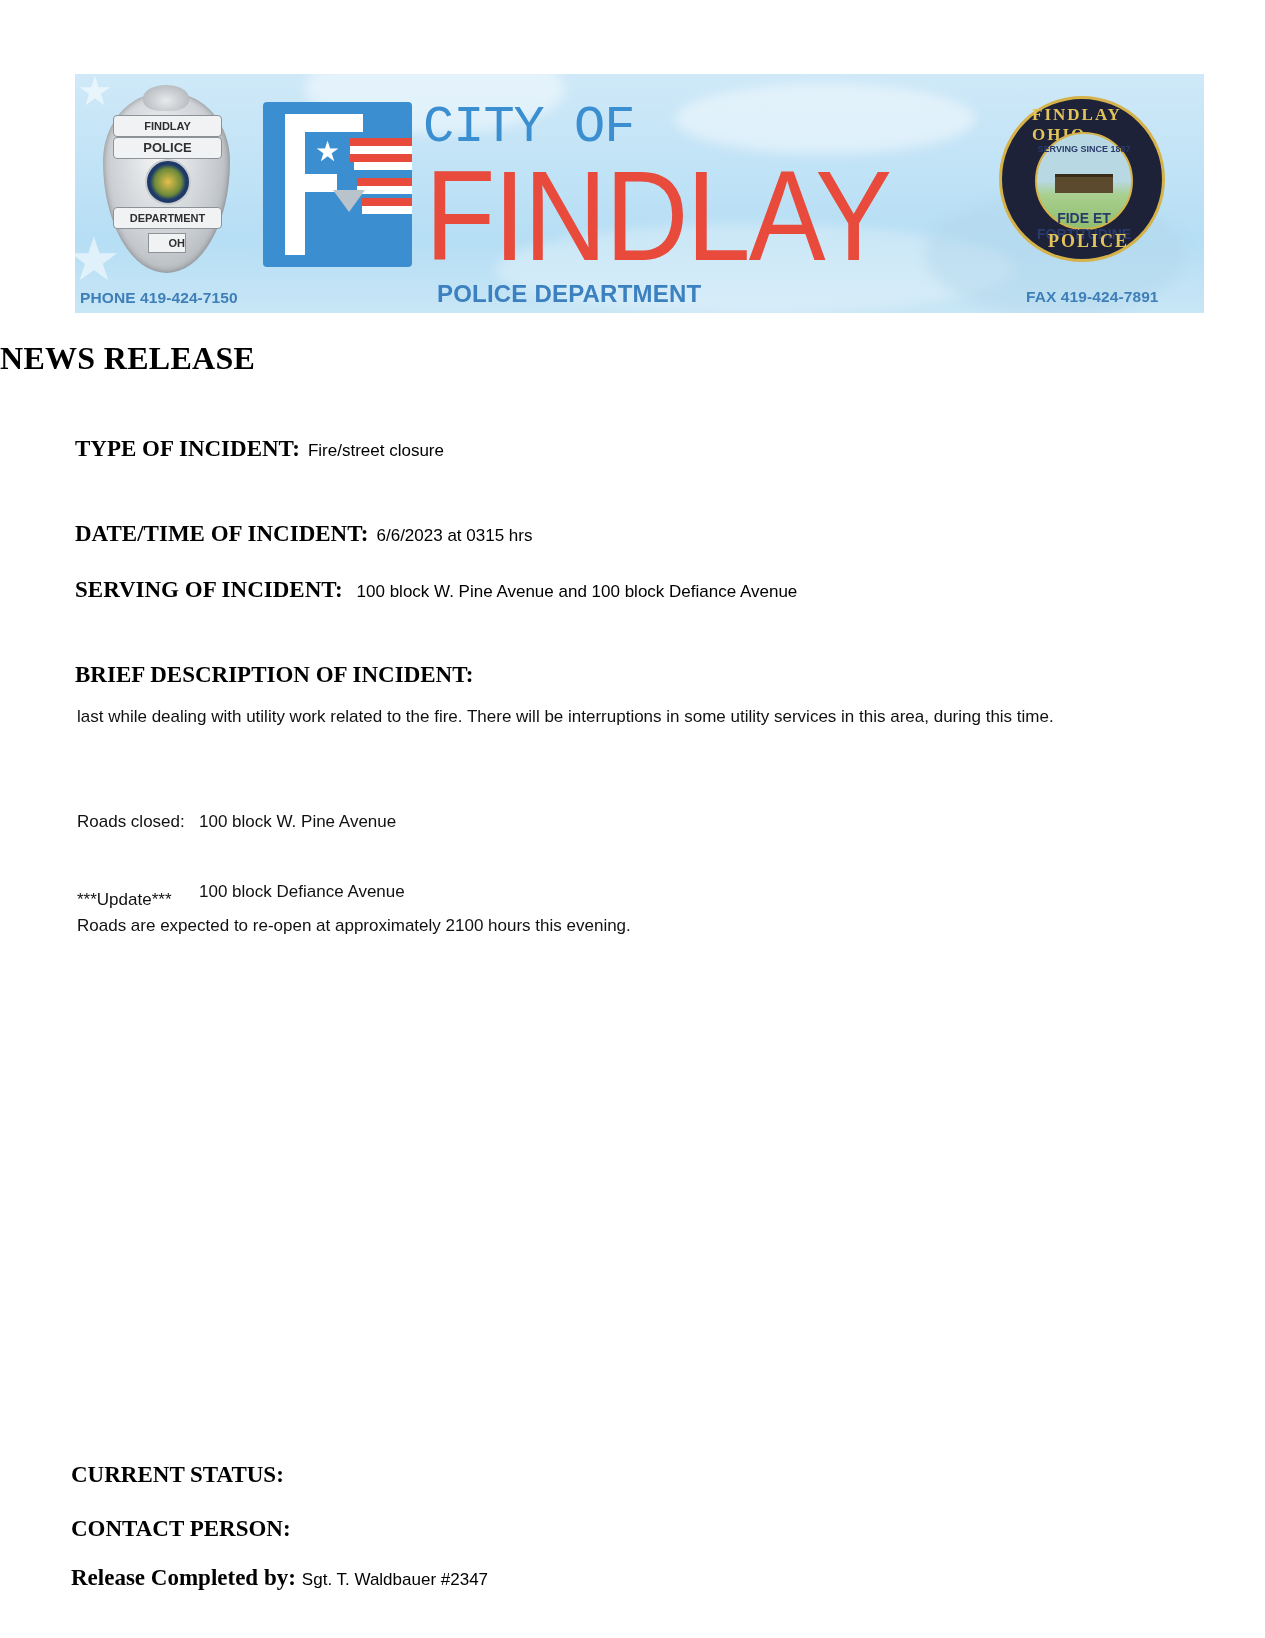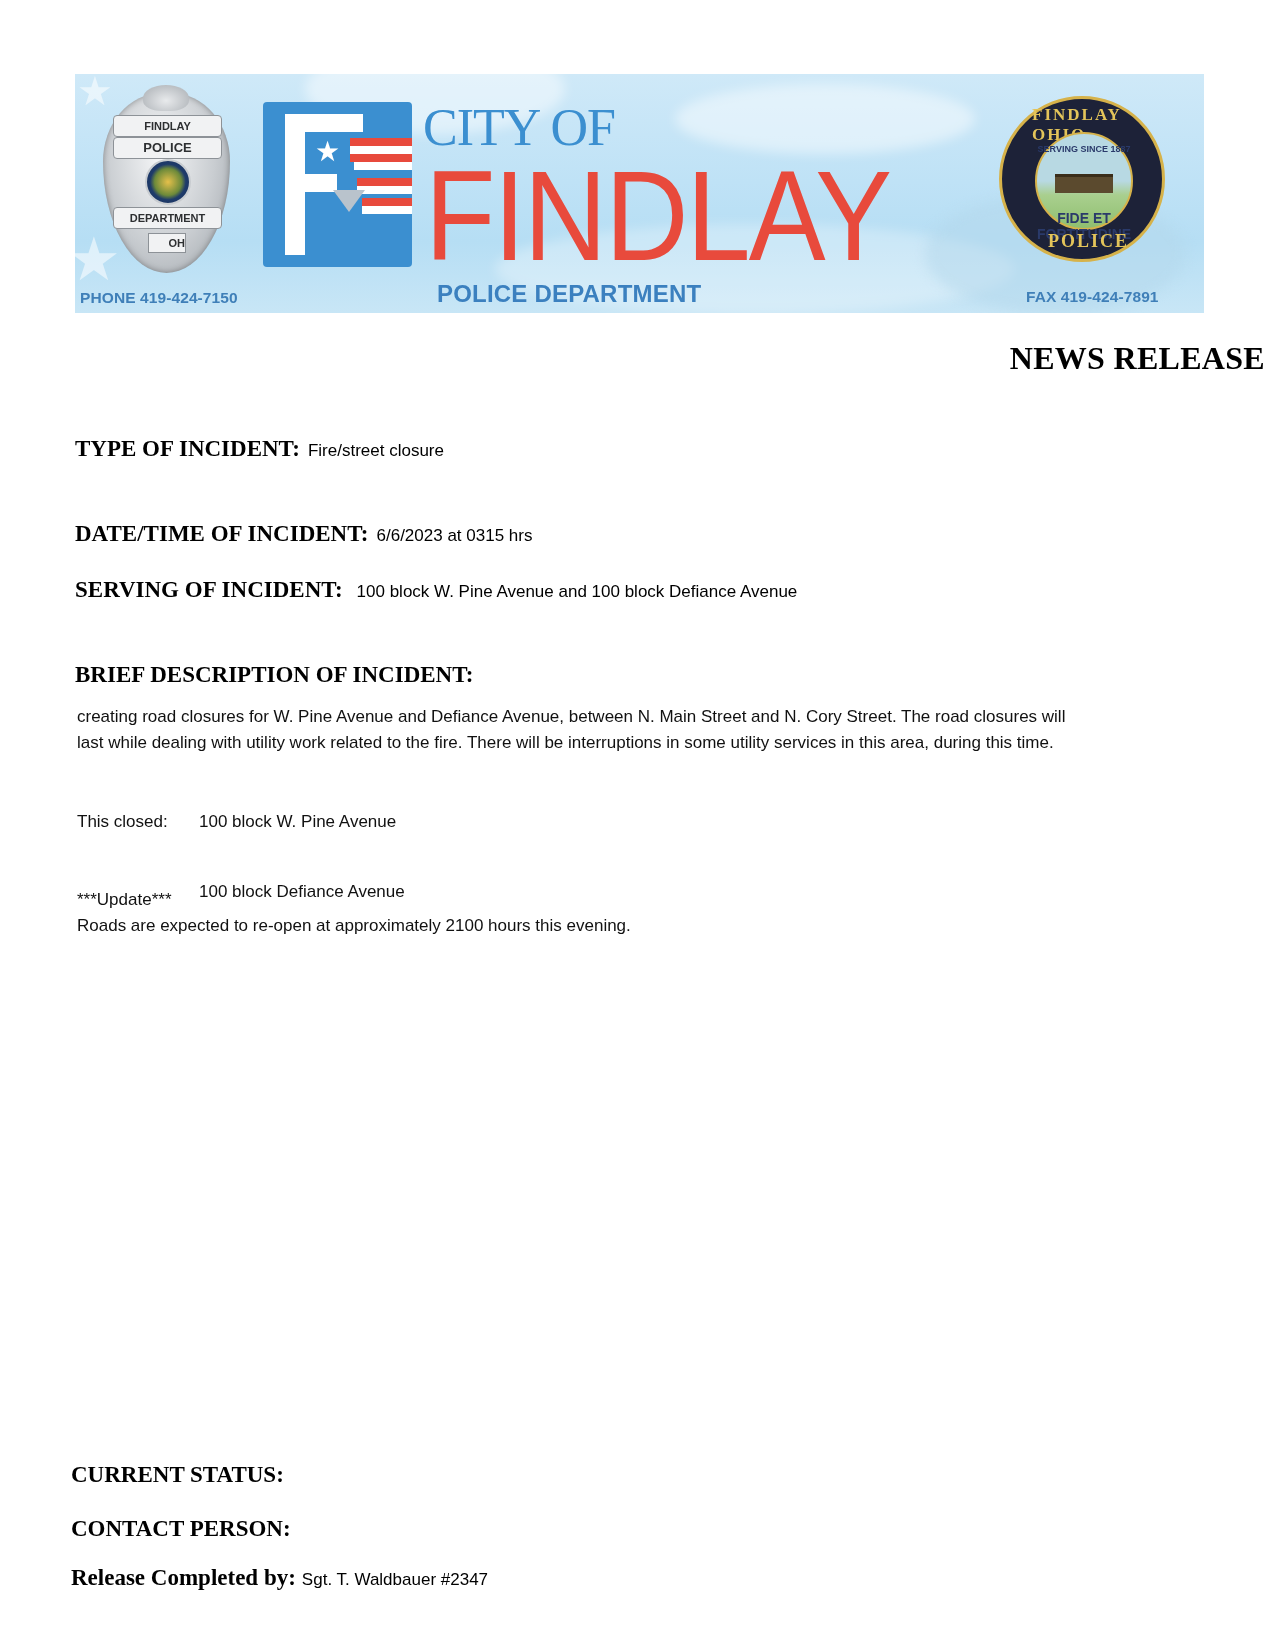--- a/index.html
+++ b/index.html
@@ -69,21 +69,21 @@
   }
   .flogo .f-mid {
     position: absolute; left: 22px; top: 72px; width: 52px; height: 18px; background: #ffffff;
   }
   .flogo .fold {
     position: absolute; left: 70px; top: 88px; width: 0; height: 0;
     border-left: 16px solid transparent; border-right: 16px solid transparent; border-top: 22px solid #b9c3cc;
   }
 
   .city-of {
-    position: absolute; left: 348px; top: 28px; font-family: Liberation Serif, serif;
+    position: absolute; left: 348px; top: 28px; font-family: Liberation Mono, monospace;
     font-size: 52px; color: #3b8fd0; letter-spacing: -1px; line-height: 1;
   }
   .findlay {
     position: absolute; left: 350px; top: 78px; font-family: "Liberation Sans", sans-serif;
     font-size: 128px; color: #e84a3c; letter-spacing: -2px; line-height: 1; transform: scaleX(0.9); transform-origin: left top;
   }
   .police-dept {
     position: absolute; left: 362px; top: 206px; font-family: "Liberation Sans", sans-serif; font-weight: bold;
     font-size: 24px; color: #3b80bf; letter-spacing: 0.2px;
   }
@@ -104,21 +104,21 @@
   .patch .ring-text {
     position: absolute; font-family: "Liberation Serif", serif; font-weight: bold; color: #e3c45a;
   }
   .patch .inner-text {
     position: absolute; font-family: "Liberation Sans", sans-serif; font-weight: bold; color: #2a3a6a;
     font-size: 9px; width: 94px; text-align: center;
   }
 
   
   .news-title {
-    position: absolute; left: 0; top: 340px; width: 1265px; text-align: right;
+    position: absolute; left: 0; top: 340px; width: 1265px; text-align: left;
     font-family: "Liberation Serif", serif; font-weight: bold; font-size: 32px; letter-spacing: 0.3px;
   }
   .field { position: absolute; left: 75px; white-space: nowrap; }
   .field .label { font-family: "Liberation Serif", serif; font-weight: bold; font-size: 23px; }
   .field .value { font-family: "Liberation Sans", sans-serif; font-size: 17px; margin-left: 8px; }
 
   .body-text {
     position: absolute; left: 77px; font-family: "Liberation Sans", sans-serif; font-size: 17px;
     line-height: 26px; white-space: nowrap; color: #111;
   }
@@ -191,27 +191,26 @@
 
 <div class="field" style="top:577px;">
   <span class="label">SERVING OF INCIDENT:</span><span class="value" style="margin-left:14px;">100 block W. Pine Avenue and 100 block Defiance Avenue</span>
 </div>
 
 <div class="field" style="top:662px;">
   <span class="label">BRIEF DESCRIPTION OF INCIDENT:</span>
 </div>
 
 <div class="body-text" style="top:704px;">
-  <div>creating road closures for W. Pine Avenue and Defiance Avenue, between N. Main Street and N. Cory Street. The road closures will</div>
   <div>last while dealing with utility work related to the fire.  There will be interruptions in some utility services in this area, during this time.</div>
 </div>
 
 <div class="body-text" style="top:809px;">
   <div style="position:relative;height:26px;">
-    <span>This closed:</span>
+    <span>Roads closed:</span>
     <span style="position:absolute;left:122px;">100 block W. Pine Avenue</span>
   </div>
   <div style="position:relative;height:26px;margin-top:44px;">
     <span style="position:absolute;left:122px;">100 block Defiance Avenue</span>
   </div>
 </div>
 
 <div class="body-text" style="top:887px;">
   <div>***Update***</div>
   <div>Roads are expected to re-open at approximately 2100 hours this evening.</div>

